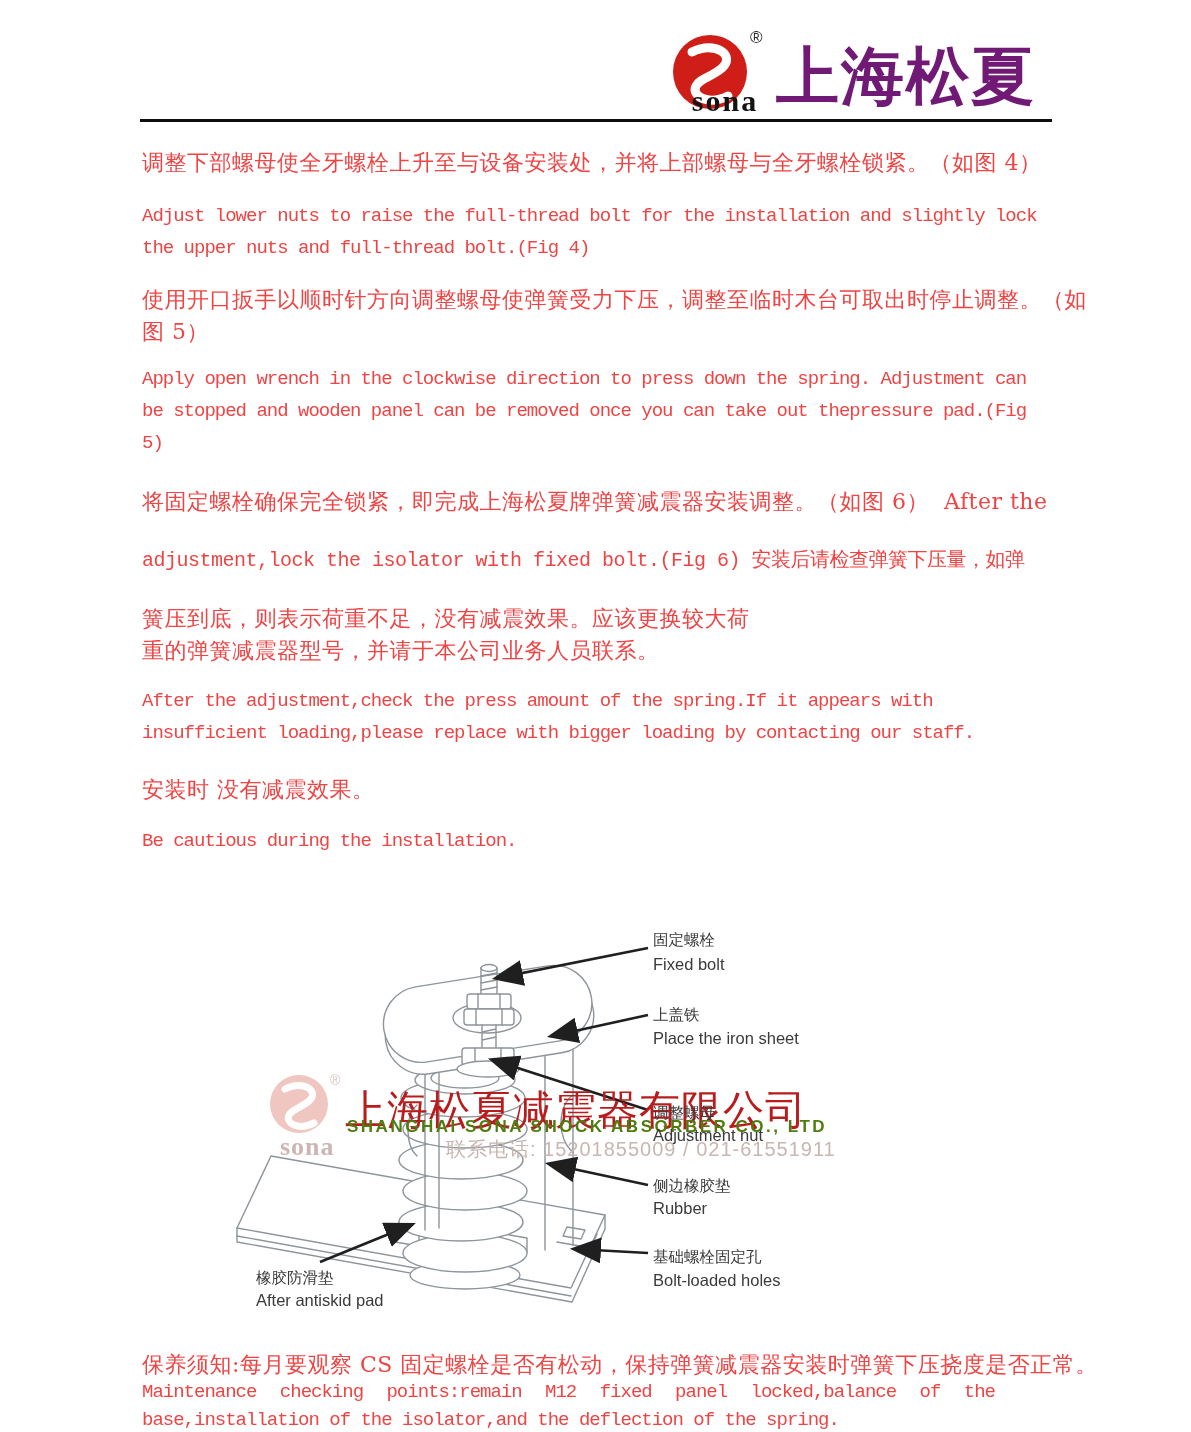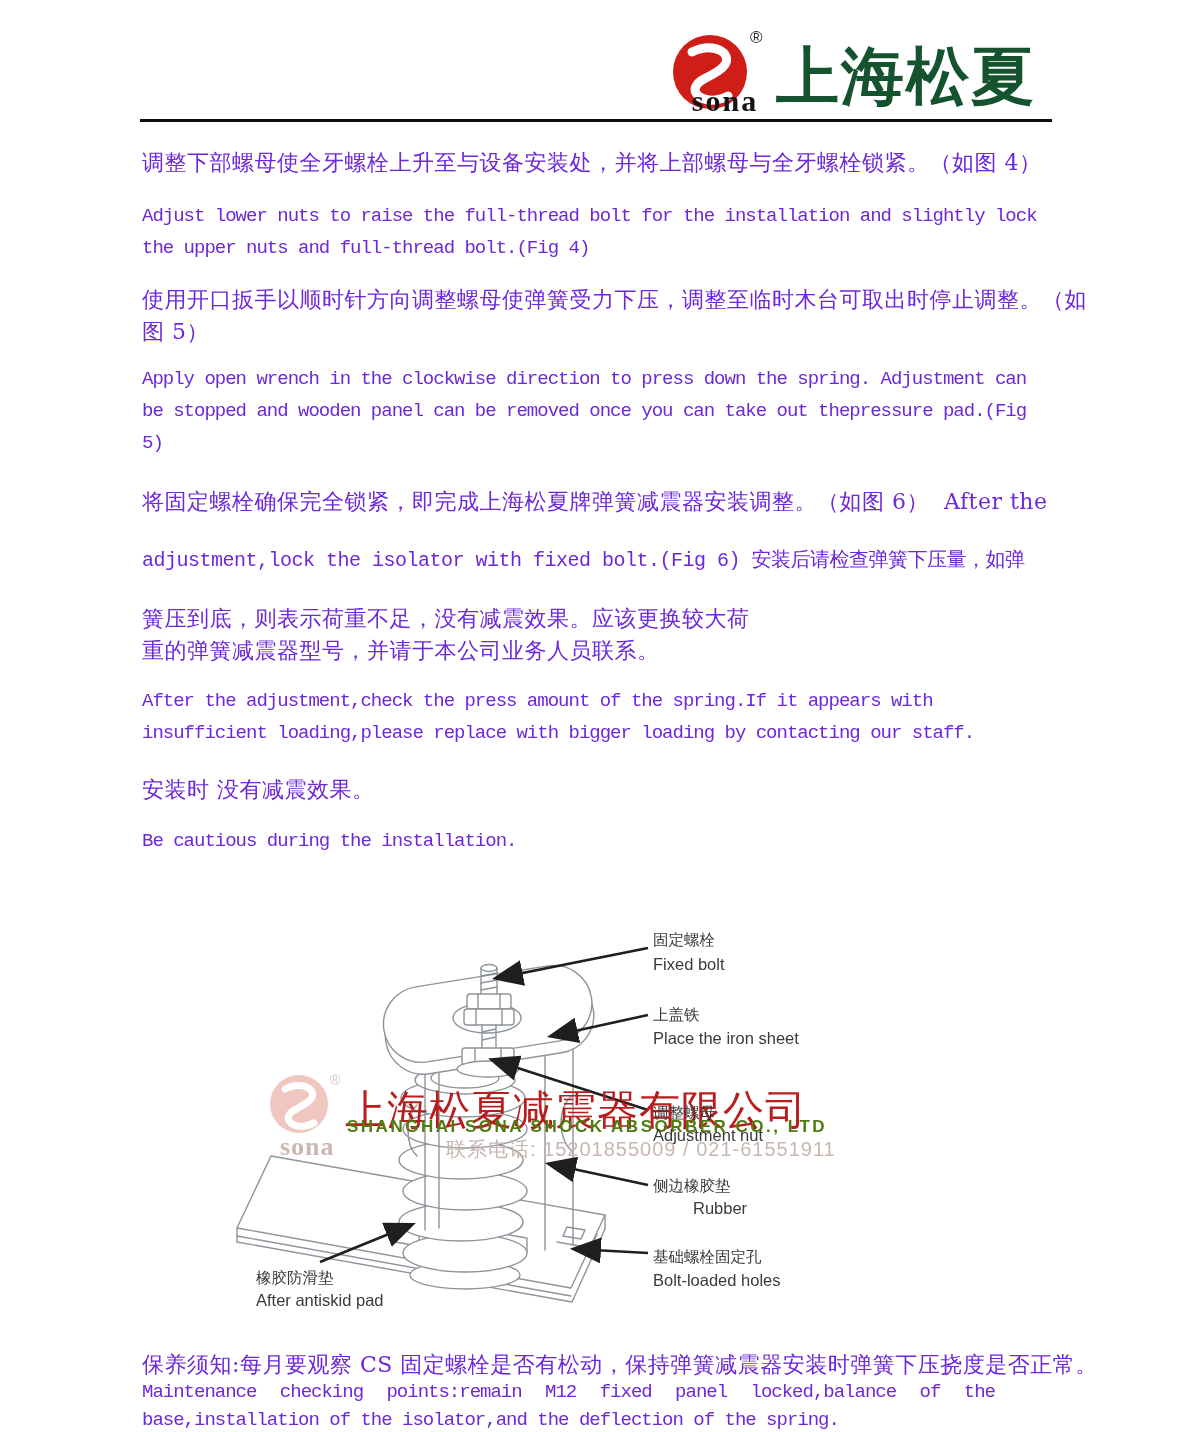--- a/index.html
+++ b/index.html
@@ -1,26 +1,26 @@
 <!DOCTYPE html>
 <html><head>
 <meta charset="utf-8">
 <style>
   html,body{margin:0;padding:0;background:#ffffff;}
   .page{position:relative;width:1191px;height:1432px;background:#fff;overflow:hidden;
         font-family:"Liberation Serif",serif;color:#222;}
   .abs{position:absolute;}
-  .line{position:absolute;left:142px;white-space:pre;color:#6d28d9;}
+  .line{position:absolute;left:142px;white-space:pre;color:#ef4444;}
   .cn{font-size:22px;letter-spacing:.5px;font-family:"DejaVu Serif","Liberation Serif",serif;}
   .en{font-size:19px;letter-spacing:-1px;font-family:"Liberation Mono","DejaVu Sans Mono",monospace;}
   .mix{font-size:20px;letter-spacing:-.5px;font-family:"Liberation Mono","DejaVu Sans Mono",monospace;}
   .jus{word-spacing:13px;}
   
   .brand-cn{position:absolute;left:776px;top:34px;font-size:63px;font-weight:700;
-            font-family:"Liberation Sans",sans-serif;color:#14532d;letter-spacing:2px;white-space:nowrap;}
+            font-family:"Liberation Sans",sans-serif;color:#701a75;letter-spacing:2px;white-space:nowrap;}
   .brand-word{position:absolute;left:672px;top:84px;width:106px;text-align:center;
               font-family:"Liberation Serif",serif;font-weight:700;font-size:30px;color:#131313;letter-spacing:2px;}
   .reg-mark{position:absolute;left:750px;top:28px;font-size:17px;color:#2a2a2a;font-family:"Liberation Sans",sans-serif;}
   .rule{position:absolute;left:140px;top:119px;width:912px;height:3px;background:#0d0d0d;}
   
   .dlab{position:absolute;font-family:"Liberation Sans",sans-serif;color:#3a3a3a;white-space:nowrap;}
   .dlab.c{font-size:15.5px;}
   .dlab.e{font-size:16.5px;}
   
   .wm{position:absolute;white-space:nowrap;font-family:"Liberation Sans",sans-serif;}
@@ -145,21 +145,21 @@
   <div class="dlab c" style="left:653px;top:930px;">固定螺栓</div>
   <div class="dlab e" style="left:653px;top:955px;">Fixed bolt</div>
 
   <div class="dlab c" style="left:653px;top:1005px;">上盖铁</div>
   <div class="dlab e" style="left:653px;top:1029px;">Place the iron sheet</div>
 
   <div class="dlab c" style="left:653px;top:1103px;">调整螺母</div>
   <div class="dlab e" style="left:653px;top:1126px;">Adjustment nut</div>
 
   <div class="dlab c" style="left:653px;top:1176px;">侧边橡胶垫</div>
-  <div class="dlab e" style="left:653px;top:1199px;margin-left:40px;">Rubber</div>
+  <div class="dlab e" style="left:653px;top:1199px;">Rubber</div>
 
   <div class="dlab c" style="left:653px;top:1247px;">基础螺栓固定孔</div>
   <div class="dlab e" style="left:653px;top:1271px;">Bolt-loaded holes</div>
 
   <div class="dlab c" style="left:256px;top:1268px;">橡胶防滑垫</div>
   <div class="dlab e" style="left:256px;top:1291px;">After antiskid pad</div>
 
   <div class="line cn" style="top:1350px;">保养须知:每月要观察 CS 固定螺栓是否有松动，保持弹簧减震器安装时弹簧下压挠度是否正常。</div>
   <div class="line en jus" style="top:1381px;">Maintenance checking points:remain M12 fixed panel locked,balance of the</div>
   <div class="line en" style="top:1409px;">base,installation of the isolator,and the deflection of the spring.</div>

